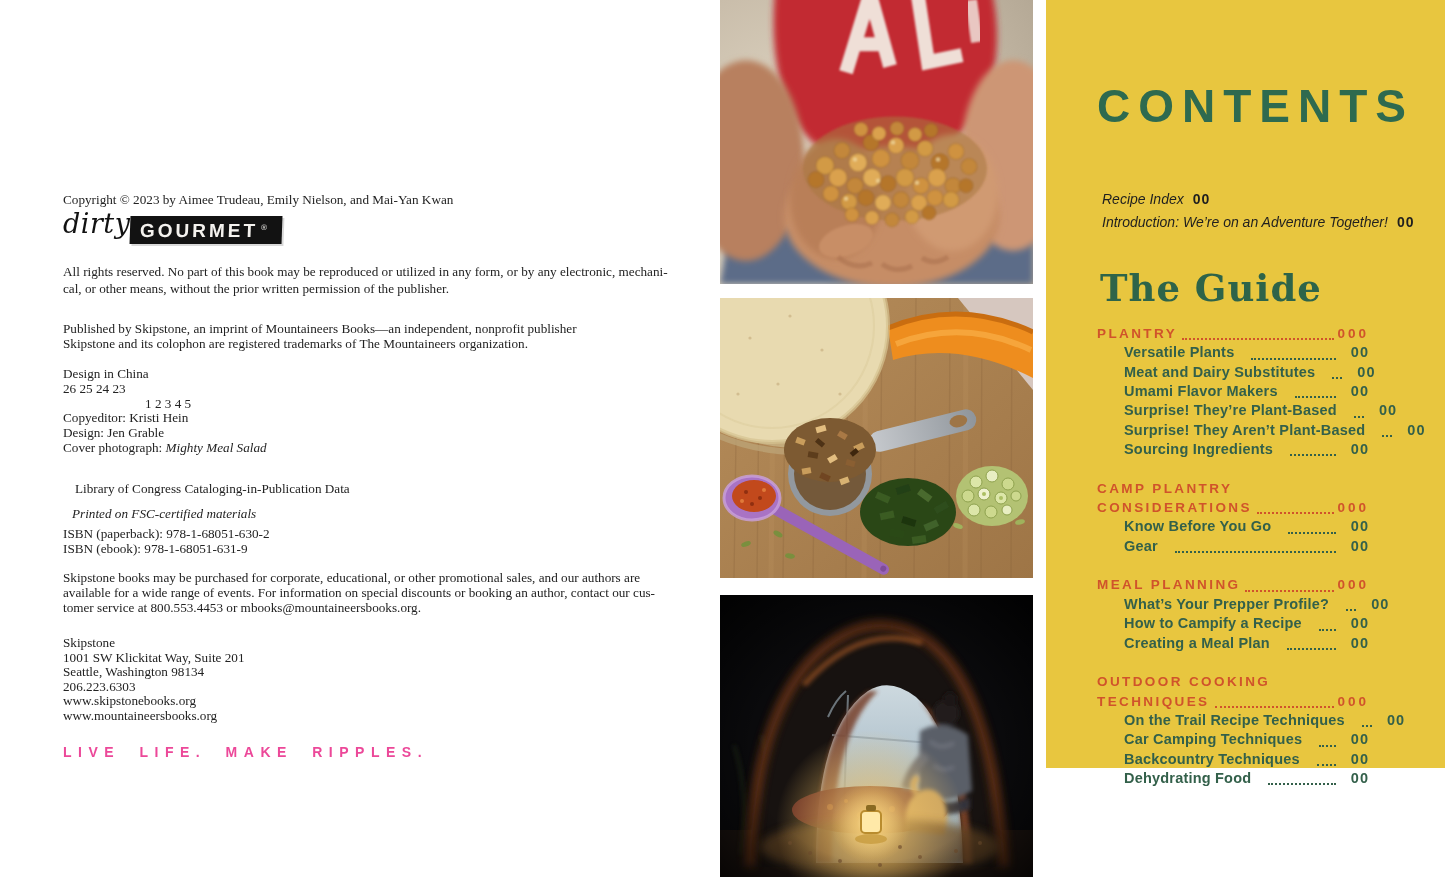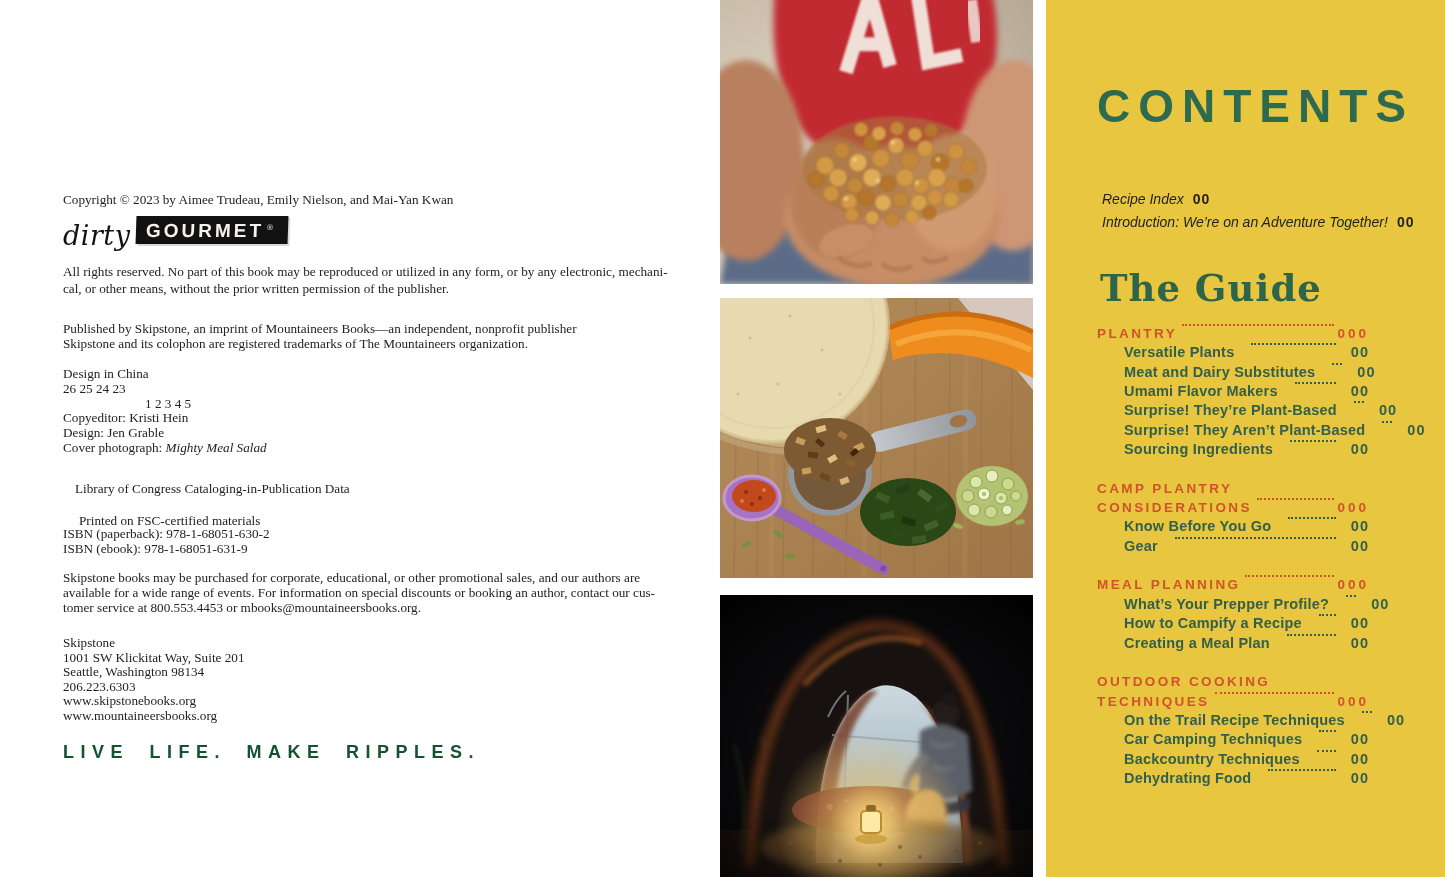--- a/index.html
+++ b/index.html
@@ -3,50 +3,50 @@
 <meta charset="utf-8">
 <style>
   html,body{margin:0;padding:0;}
   body{width:1445px;height:877px;overflow:hidden;background:#ffffff;font-family:"Liberation Serif",serif;color:#1e1e1e;}
   .spread{position:relative;width:1445px;height:877px;background:#ffffff;}
 
   
   .left-page{position:absolute;left:0;top:0;width:710px;height:877px;background:#ffffff;}
   .lp-block{position:absolute;left:63px;white-space:nowrap;font-size:13.2px;line-height:15.5px;color:#222222;}
   .lp-line{display:block;}
-  .logo-row{display:flex;align-items:flex-end;gap:6px;}
+  .logo-row{display:flex;align-items:flex-start;}
   .logo-dirty{font-style:italic;font-size:27px;font-family:"DejaVu Serif",serif;color:#111;letter-spacing:.5px;}
   .logo-stamp{display:inline-block;background:#121212;color:#f4f2ee;font-family:"Liberation Sans",sans-serif;
     font-weight:bold;font-size:19px;letter-spacing:3px;padding:4px 12px 5px 10px;transform:skewX(-2deg);
     box-shadow:2px 2px 0 rgba(0,0,0,.15);}
   .logo-reg{font-size:8px;vertical-align:super;margin-left:3px;opacity:.8;}
   .ital{font-style:italic;}
   .num-row{display:flex;flex-direction:column;}
   .num-right{margin-left:82px;}
-  .tagline{font-family:"Liberation Sans",sans-serif;font-weight:bold;font-size:18px;letter-spacing:6.5px;word-spacing:9px;color:#14532d;}
+  .tagline{font-family:"Liberation Sans",sans-serif;font-weight:bold;font-size:14px;letter-spacing:6.5px;word-spacing:9px;color:#ec4899;}
 
   
   .photo{position:absolute;left:720px;width:313px;overflow:hidden;background:#ccc;}
   .photo svg{display:block;width:100%;height:100%;}
   #photo1{top:0;height:284px;}
   #photo2{top:298px;height:280px;}
   #photo3{top:595px;height:282px;}
 
   
-  .right-page{position:absolute;left:1046px;top:0;width:399px;height:877px;background:#e8c63f;font-family:"Liberation Sans",sans-serif;}
+  .right-page{position:absolute;left:1046px;top:0;width:399px;height:768px;background:#e8c63f;font-family:"Liberation Sans",sans-serif;}
   .toc-title{position:absolute;left:51px;top:84px;margin:0;font-size:46px;line-height:44px;font-weight:bold;
     letter-spacing:8px;color:#2e6a4f;white-space:nowrap;}
   .toc-front{position:absolute;left:56px;top:188px;font-size:14px;line-height:23px;color:#1f1f1f;white-space:nowrap;}
   .front-label{font-style:italic;}
   .front-num{font-weight:bold;margin-left:9px;letter-spacing:1px;}
   .guide-heading{position:absolute;left:54px;top:268px;margin:0;font-family:"DejaVu Serif",serif;
     font-weight:bold;font-size:37px;line-height:40px;color:#2e6449;letter-spacing:1px;text-align:center;}
   .toc-list{position:absolute;left:51px;top:324px;width:272px;}
   .toc-section{margin:0 0 19.35px 0;}
-  .toc-row{display:flex;align-items:flex-start;line-height:19.35px;white-space:nowrap;}
+  .toc-row{display:flex;align-items:flex-end;line-height:19.35px;white-space:nowrap;}
   .toc-row .dots{flex:1 1 auto;min-width:10px;border-bottom:2px dotted currentColor;margin:0 3px 3px 5px;}
   .toc-row .num{white-space:nowrap;}
   .toc-row.head{font-size:13.5px;font-weight:bold;letter-spacing:2.4px;color:#d0532b;}
   .toc-row.head .num{letter-spacing:3px;}
   .toc-row.item{font-size:14.5px;font-weight:bold;letter-spacing:.2px;color:#33604a;padding-left:27px;gap:12px;}
   .toc-row.item .num{letter-spacing:1px;}
 </style>
 </head>
 <body>
 
@@ -80,21 +80,21 @@
     </div>
 
     <div class="lp-block" style="top:411px;line-height:14.8px;">
       <span class="lp-line">Copyeditor: Kristi Hein</span>
       <span class="lp-line">Design: Jen Grable</span>
       <span class="lp-line"><span>Cover photograph: </span><span class="ital">Mighty Meal Salad</span></span>
     </div>
 
     <p class="lp-block" style="top:469px;margin:12px;">Library of Congress Cataloging-in-Publication Data</p>
 
-    <p class="lp-block" style="top:497px;margin:16px;">Printed on FSC-certified materials</p>
+    <p class="lp-block" style="top:497px;margin:9px;font-style:italic;">Printed on FSC-certified materials</p>
 
     <div class="lp-block" style="top:527px;line-height:14.8px;">
       <span class="lp-line">ISBN (paperback): 978-1-68051-630-2</span>
       <span class="lp-line">ISBN (ebook): 978-1-68051-631-9</span>
     </div>
 
     <div class="lp-block" style="top:571px;line-height:14.8px;">
       <span class="lp-line">Skipstone books may be purchased for corporate, educational, or other promotional sales, and our authors are</span>
       <span class="lp-line">available for a wide range of events. For information on special discounts or booking an author, contact our cus-</span>
       <span class="lp-line">tomer service at 800.553.4453 or mbooks@mountaineersbooks.org.</span>

